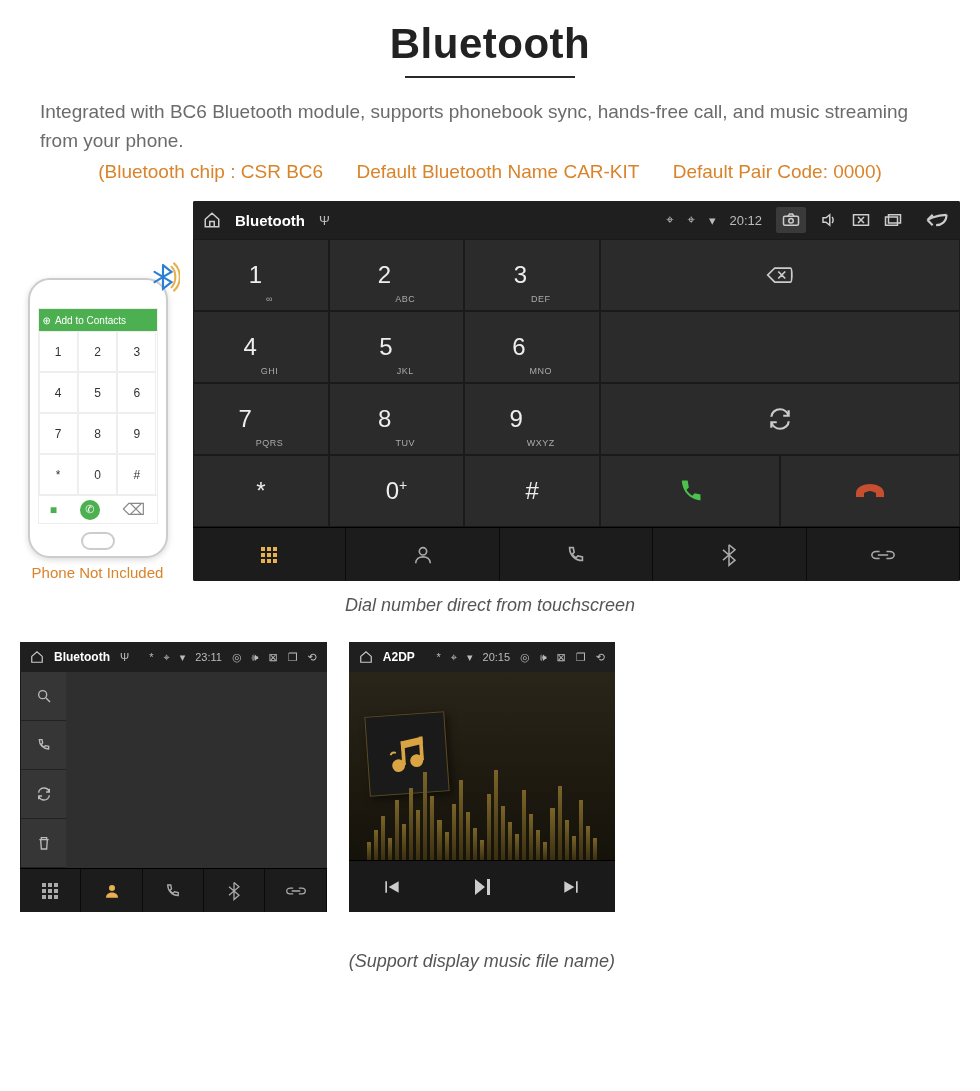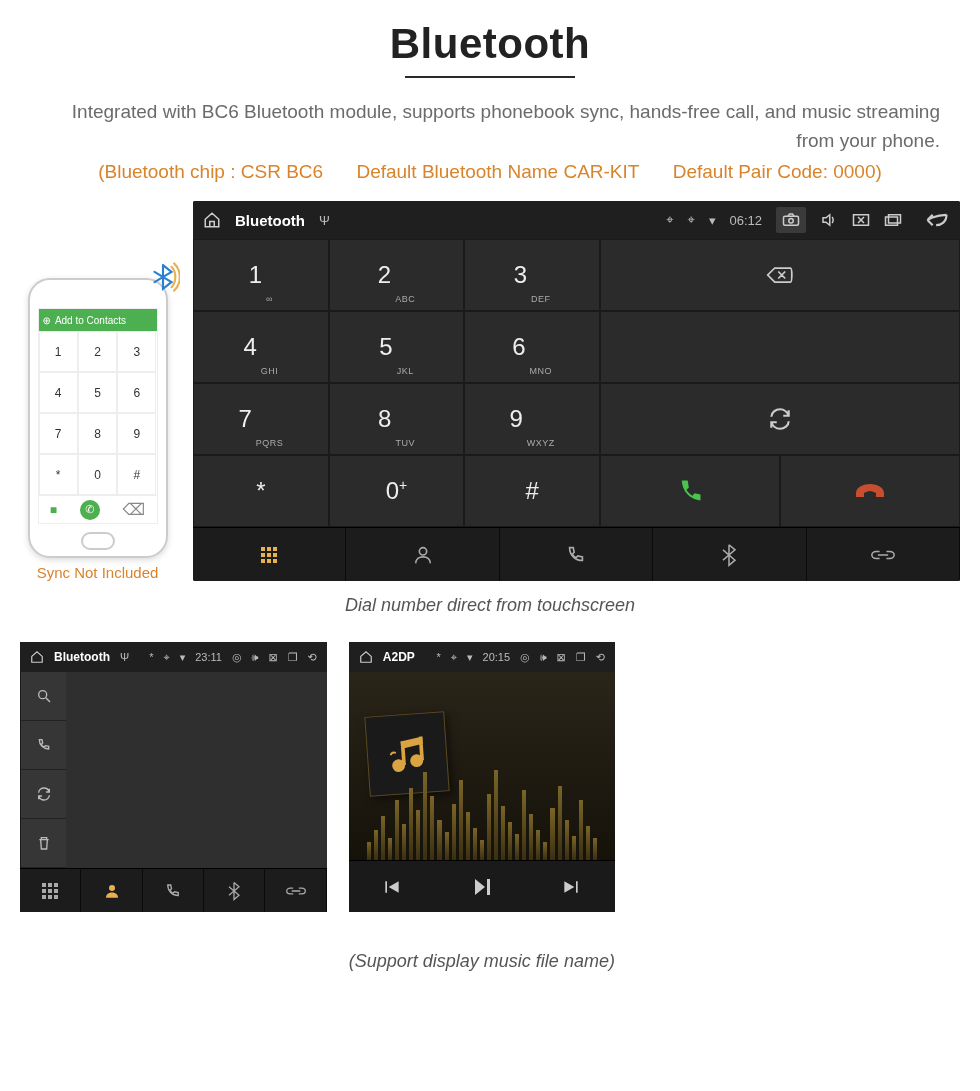--- a/index.html
+++ b/index.html
@@ -1,21 +1,21 @@
 <!DOCTYPE html>
 <html><head>
 <meta charset="utf-8">
 <style>
 * { margin:0; padding:0; box-sizing:border-box; font-family: Arial, sans-serif; }
 body { background:#fff; width:980px; margin:0 auto; color:#333; }
 
 .page { padding: 20px 10px; }
 .title { font-size:42px; font-weight:bold; text-align:center; color:#222; margin-bottom:8px; letter-spacing:0.5px; }
 .hr { width:170px; height:2px; background:#2a2a2a; margin:0 auto 20px; }
-.desc { text-align:right; font-size:19px; color:#6b6b6b; line-height:1.5; margin-bottom:6px; padding:0 30px; }
+.desc { text-align:left; font-size:19px; color:#6b6b6b; line-height:1.5; margin-bottom:6px; padding:0 30px; }
 .specs { text-align:center; font-size:19px; color:#d9832a; margin-bottom:18px; }
 .specs span { margin:0 14px; }
 
 .row1 { display:flex; align-items:flex-end; gap:18px; padding:0 10px; }
 .phone-col { width:155px; text-align:center; }
 .phone-mock { width:140px; height:280px; background:#fff; border:2px solid #ccc; border-radius:22px; margin:0 auto 6px; position:relative; box-shadow:0 2px 6px rgba(0,0,0,.15); padding:28px 8px 32px; }
 .bt-badge { position:absolute; top:-20px; right:-14px; width:34px; height:34px; }
 .bt-badge svg { width:100%; height:100%; }
 .phone-screen { background:#fff; height:100%; border:1px solid #eee; display:flex; flex-direction:column; }
 .ps-bar { height:22px; background:#4caf50; color:#fff; font-size:10px; display:flex; align-items:center; padding:0 4px; gap:4px; }
@@ -118,37 +118,37 @@
               <div>#</div>
             </div>
           <div class="ps-bot">
             <span class="cam">■</span>
             <span class="call">✆</span>
             <span style="color:#888">⌫</span>
           </div>
         </div>
         <div class="phone-home"></div>
       </div>
-      <div class="phone-note">Sync Not Included</div>
+      <div class="phone-note">Phone Not Included</div>
     </div>
 
     <div class="unit">
       <div class="status">
         <span class="ico">
             <svg width="18" height="18" viewBox="0 0 24 24" fill="none" stroke="#ccc" stroke-width="2">
               <path d="M3 11 L12 3 L21 11 V21 H3 Z M9 21 V14 H15 V21"></path>
             </svg>
           </span>
         <span class="app-label">Bluetooth</span>
         <span class="ico">Ψ</span>
         <span class="grow"></span>
         <span class="ico">⌖</span>
         <span class="ico">⌖</span>
         <span class="ico">▾</span>
-        <span>06:12</span>
+        <span>20:12</span>
         <span class="ico camera-active">
             <svg width="18" height="14" viewBox="0 0 24 18" fill="none" stroke="#ccc" stroke-width="2">
               <rect x="2" y="4" width="20" height="12" rx="2"></rect>
               <circle cx="12" cy="10" r="3"></circle>
               <path d="M8 4 L10 1 H14 L16 4"></path>
             </svg>
           </span>
         <span class="ico">
             <svg width="18" height="18" viewBox="0 0 24 24" fill="none" stroke="#ccc" stroke-width="2">
               <path d="M4 9 H8 L13 5 V19 L8 15 H4 Z M16 8 C18 10 18 14 16 16"></path>

